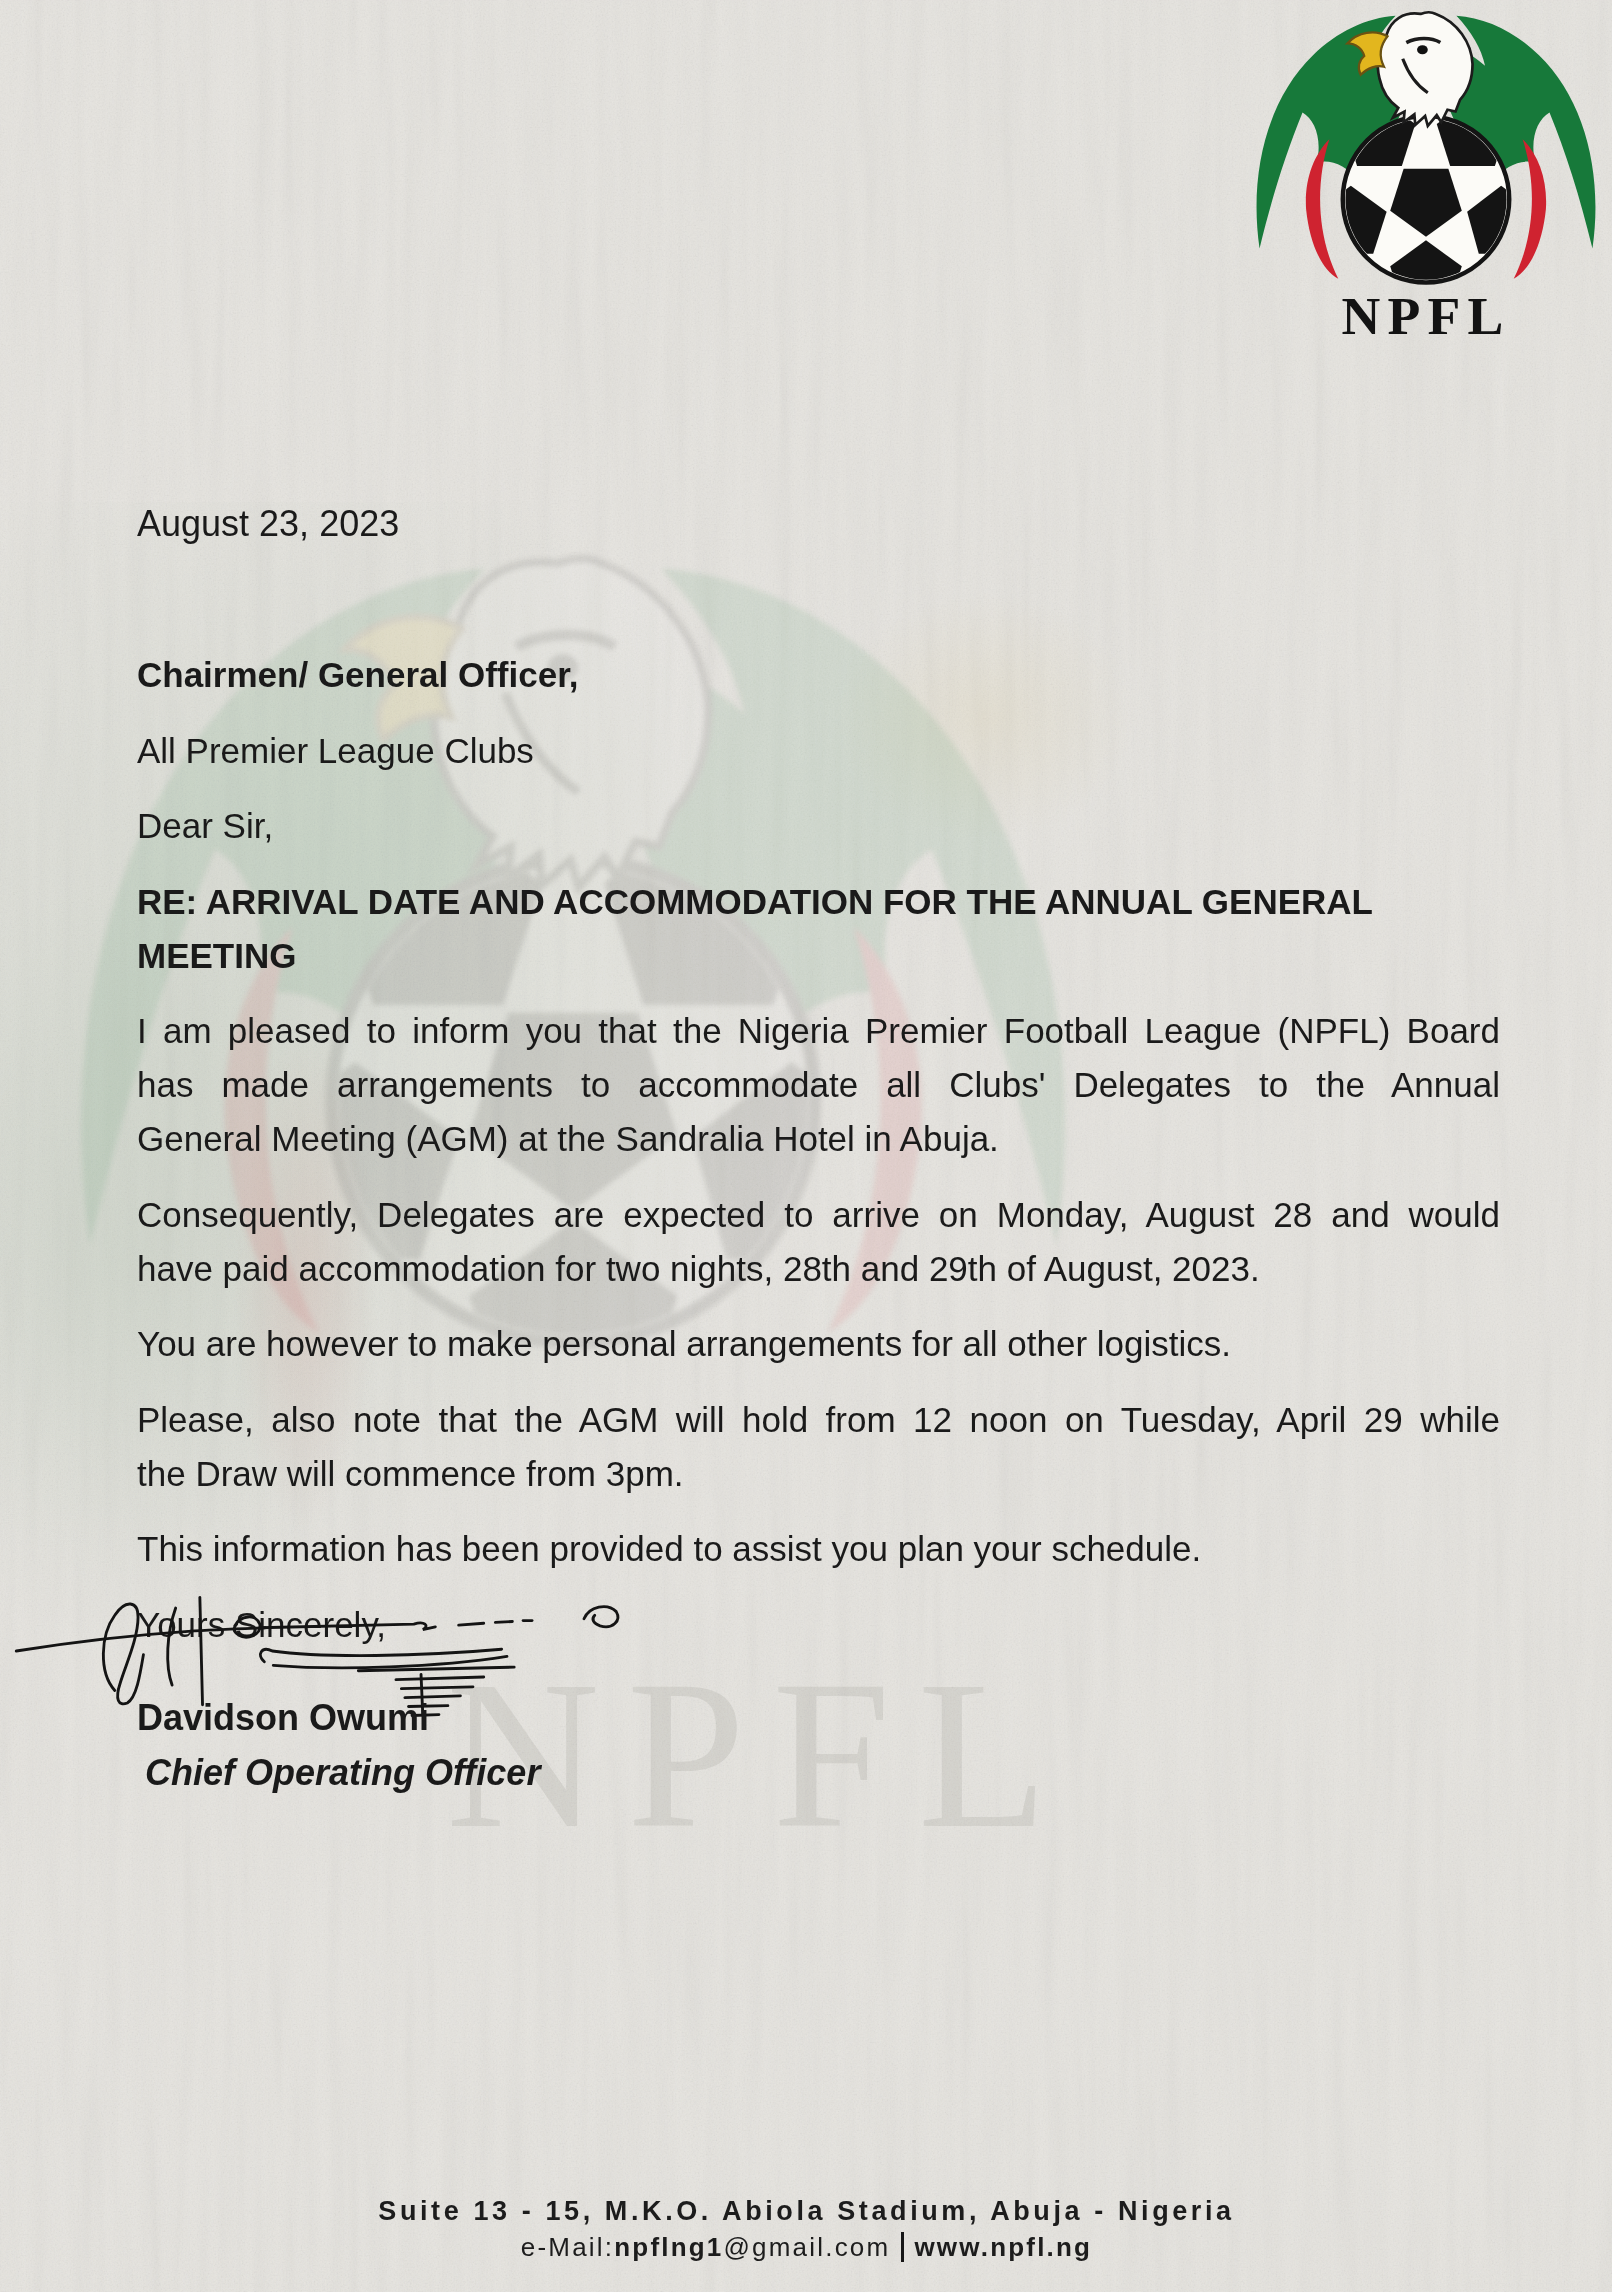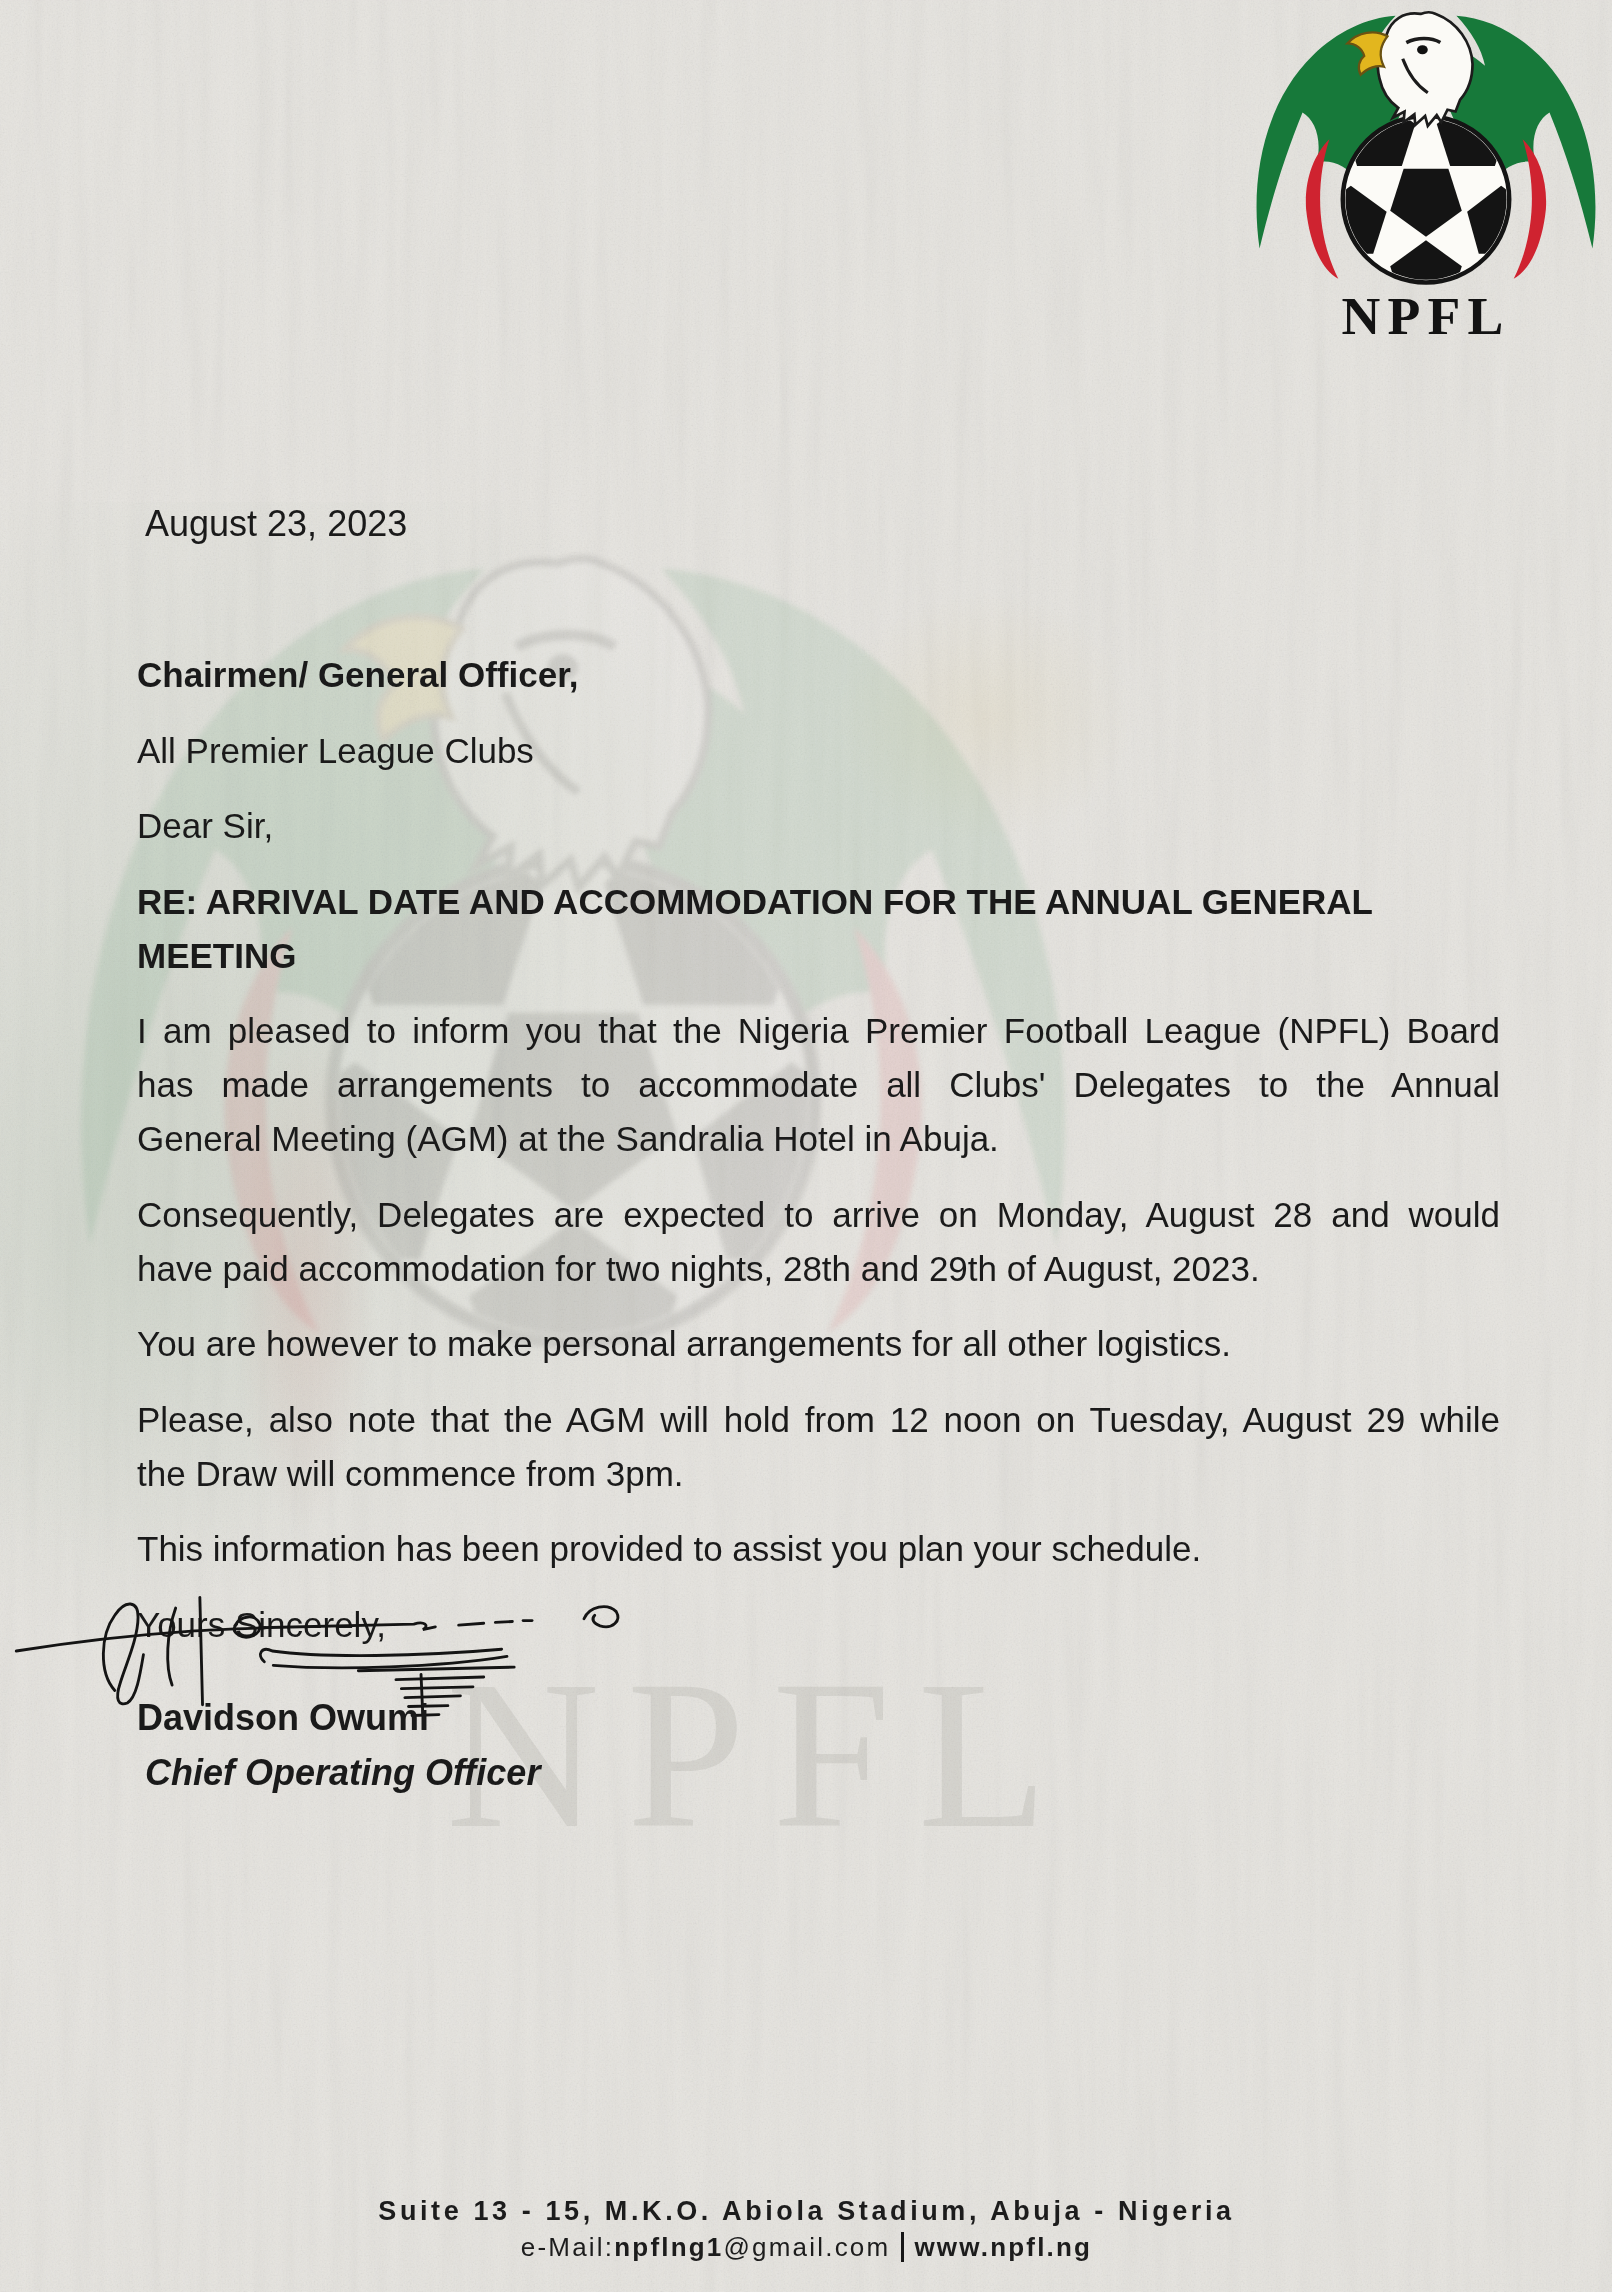--- a/index.html
+++ b/index.html
@@ -32,21 +32,21 @@
   .wm-logo{filter:blur(2.7px);}
   .npfl-text-wm{
     position:absolute;left:446px;top:1632px;
     font-family:"Liberation Serif",serif;
     font-size:213px;letter-spacing:27px;font-weight:400;
     color:rgba(78,76,66,0.10);
     white-space:nowrap;
   }
   .header-logo{position:absolute;left:1247px;top:5.4px;}
   .date{
-    position:absolute;left:145px;top:497px;
+    position:absolute;left:137px;top:497px;
     font-size:36px;line-height:54px;text-align:right;
   }
   .flow{
     position:absolute;left:137px;top:648px;width:1363px;
     font-size:35px;line-height:54px;
   }
   .block{margin-bottom:21.5px;}
   .bold{font-weight:700;}
   .para .line{line-height:54px;}
   .para .just{text-align:justify;text-align-last:justify;}
@@ -164,21 +164,21 @@
           <div class="line last">General Meeting (AGM) at the Sandralia Hotel in Abuja.</div>
         </div>
         <div class="block para">
           <div class="line just">Consequently, Delegates are expected to arrive on Monday, August 28 and would</div>
           <div class="line last">have paid accommodation for two nights, 28th and 29th of August, 2023.</div>
         </div>
         <div class="block para">
           <div class="line last">You are however to make personal arrangements for all other logistics.</div>
         </div>
         <div class="block para">
-          <div class="line just">Please, also note that the AGM will hold from 12 noon on Tuesday, August 29 while</div>
+          <div class="line just">Please, also note that the AGM will hold from 12 noon on Tuesday, April 29 while</div>
           <div class="line last">the Draw will commence from 3pm.</div>
         </div>
         <div class="block para">
           <div class="line last">This information has been provided to assist you plan your schedule.</div>
         </div>
       </div>
     <div class="block">Yours Sincerely,</div>
   </div>
 
   <svg class="sig-svg" width="851" height="197" viewBox="0 0 950 220">

